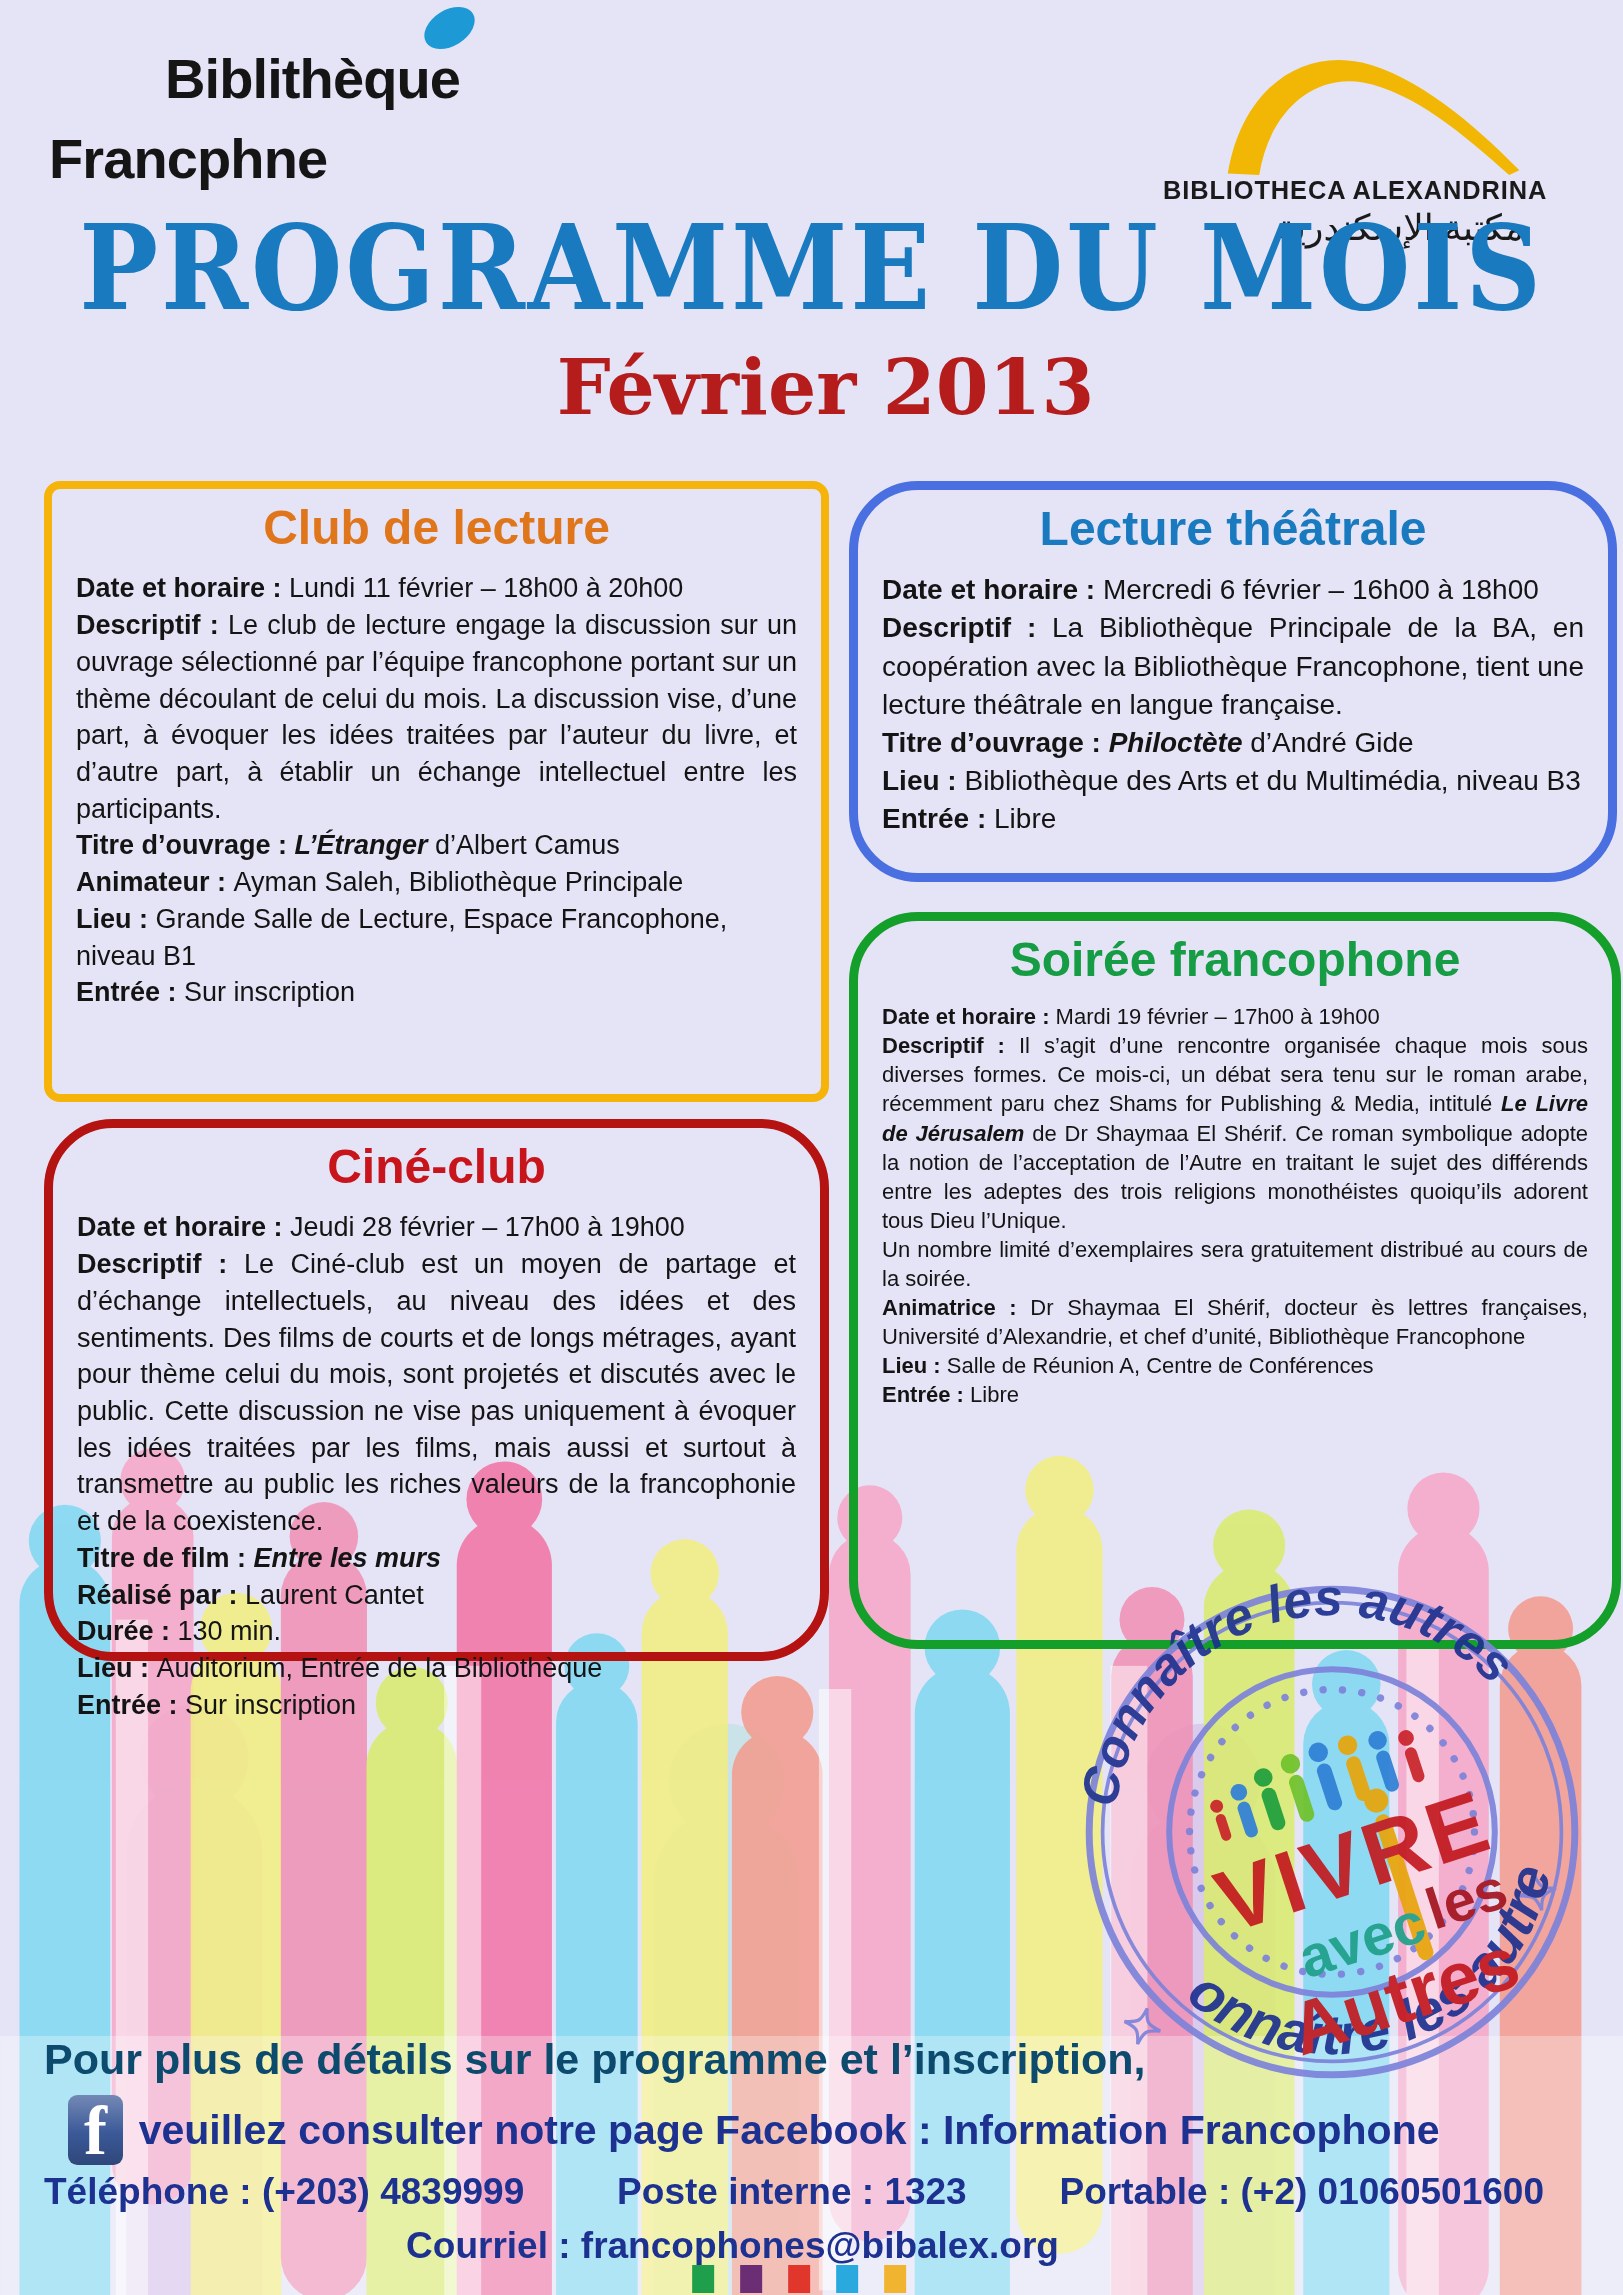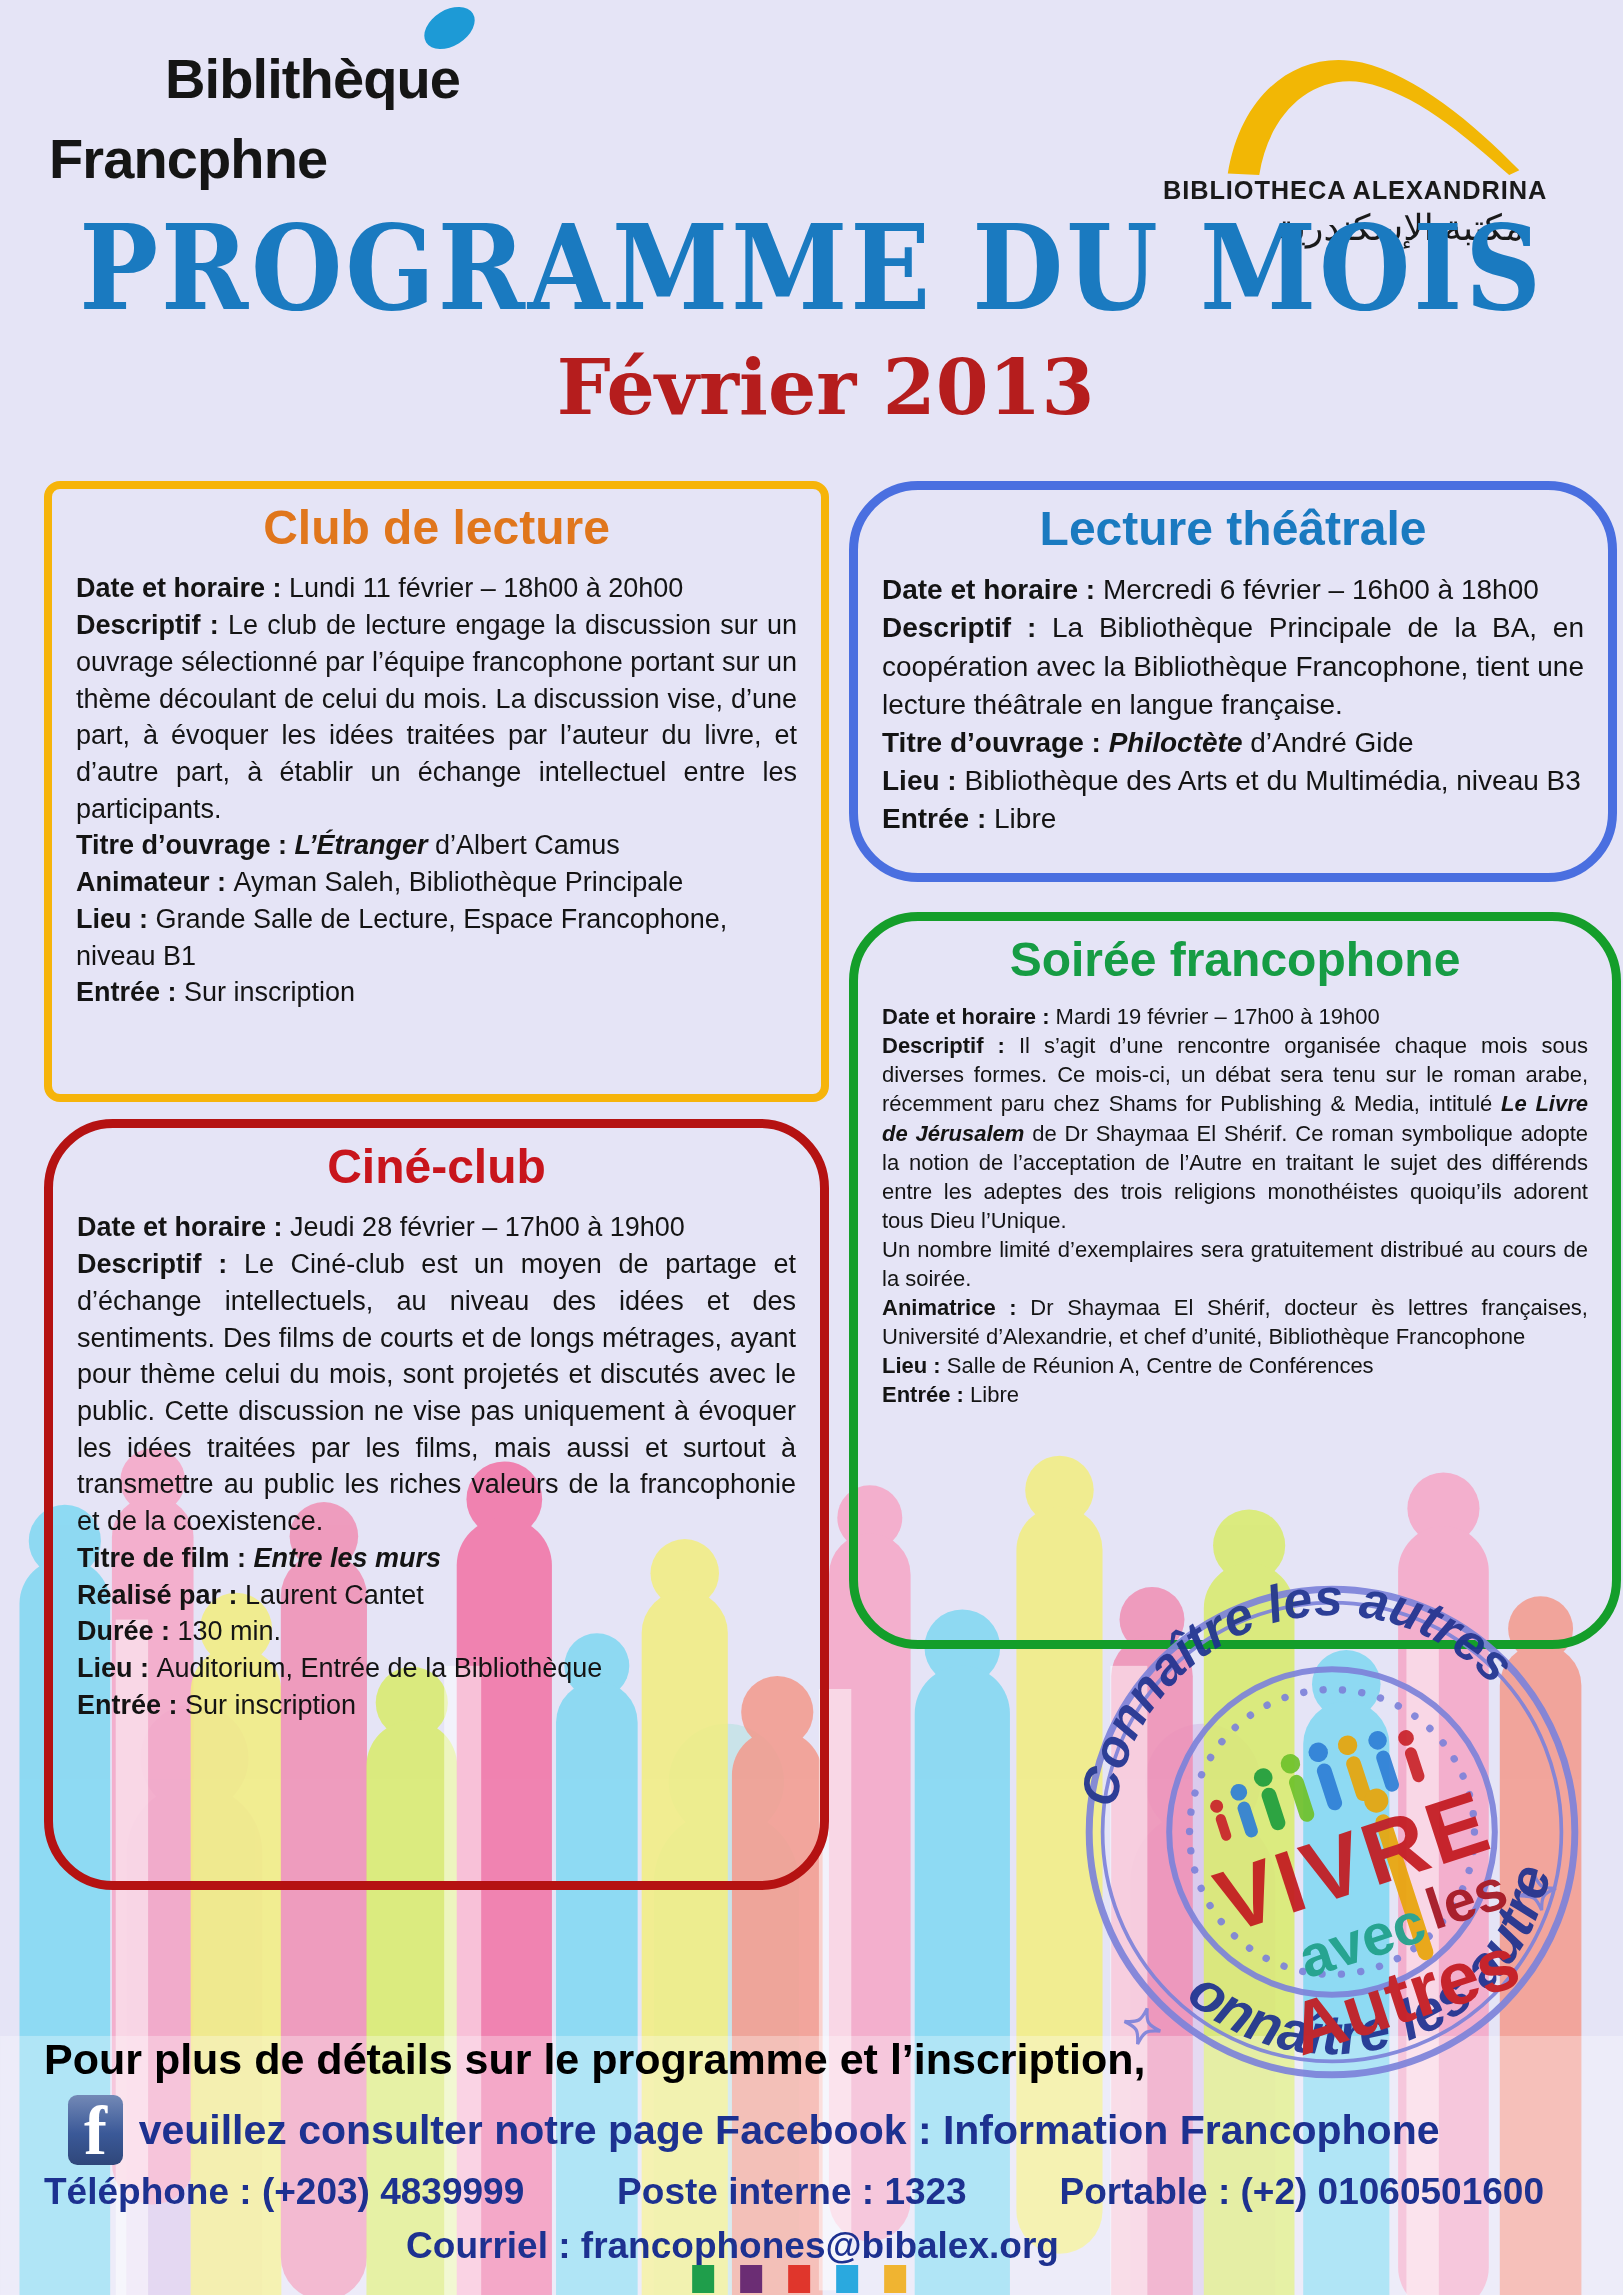--- a/index.html
+++ b/index.html
@@ -28,21 +28,21 @@
     font-family:"DejaVu Serif",serif;font-weight:bold;font-size:105px;letter-spacing:2.8px;
     transform:scaleY(1.12);}
   .page-subtitle{position:absolute;left:0;right:0;top:343px;text-align:center;z-index:2;
     font-family:"DejaVu Serif",serif;font-weight:bold;font-size:76px;}
 
   
   .card{position:absolute;border-style:solid;border-width:9.3px;border-radius:69px;
     background:transparent;z-index:1;padding:4.6px 24px 0 24px;box-sizing:border-box;color:#141414;}
   #card-club   {left:44px;  top:481px; width:785px; height:621px; border-width:8.3px;}
   #card-lecture{left:849px;top:481px; width:768px; height:401px;}
-  #card-cine   {left:44px;  top:1119px; width:785px; height:771px;}
+  #card-cine   {left:44px;  top:1119px; width:785px; height:542px;}
   #card-soiree {left:849px;top:912px; width:772px; height:737px;}
   .card-title{margin:8.3px 0 15.7px 0;text-align:center;font-size:48px;font-weight:bold;line-height:1.1;}
   .card-body{font-size:27px;line-height:1.36;}
   #card-lecture .card-body{font-size:28px;}
   #card-soiree .card-body{font-size:22px;line-height:1.32;}
   .card-body p{margin:0;}
   .card-body p.just{text-align:justify;}
   .card-body .b{font-weight:bold;}
   .card-body .i{font-style:italic;}
 
@@ -230,21 +230,21 @@
             <rect x="-17" y="12" width="34" height="330" rx="17" fill="#e8a50a"></rect>
           </g>
       </g>
       <text x="585" y="700" text-anchor="middle" font-size="190" letter-spacing="8" fill="#c3191f">VIVRE</text>
       <text x="410" y="845" font-size="125" fill="#1fa089">avec</text>
       <text x="705" y="830" font-size="125" fill="#a31420">les</text>
       <text x="600" y="1000" text-anchor="middle" font-size="160" fill="#c3191f">Autres</text>
     </g>
   </svg>
 
-  <div class="f-line1" style="color: #000000;">Pour plus de détails sur le programme et l’inscription,</div>
+  <div class="f-line1" style="color: #0c4a6e;">Pour plus de détails sur le programme et l’inscription,</div>
   <div class="f-line2">
     <span class="fb-icon">f</span>
     <span class="txt" style="color: rgb(29, 49, 144);">veuillez consulter notre page Facebook : Information Francophone</span>
   </div>
   <div class="f-phones" style="color: rgb(29, 49, 144);">
     <span>Téléphone : (+203) 4839999</span>
     <span>Poste interne : 1323</span>
     <span>Portable : (+2) 01060501600</span>
   </div>
   <div class="f-email" style="color: rgb(29, 49, 144);">Courriel : francophones@bibalex.org</div>

